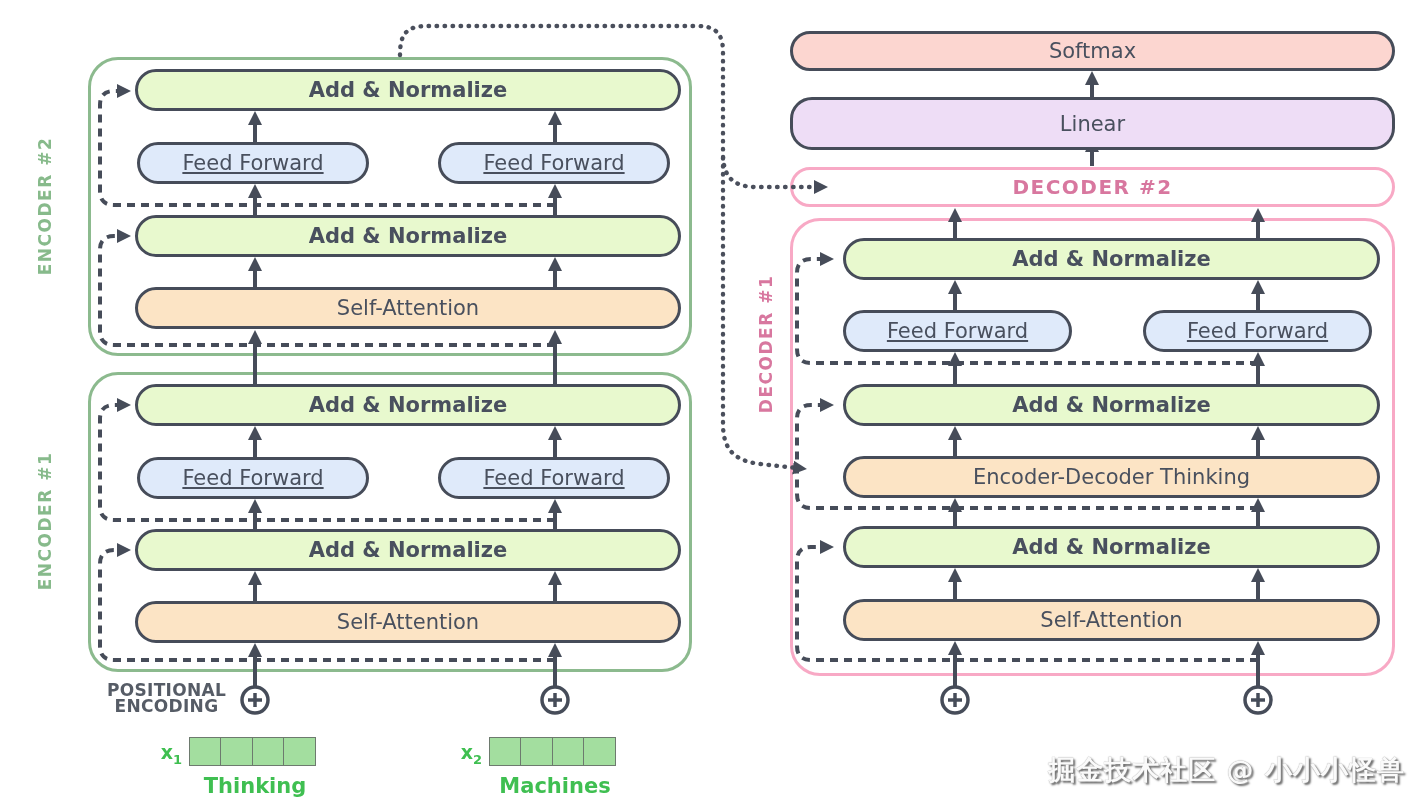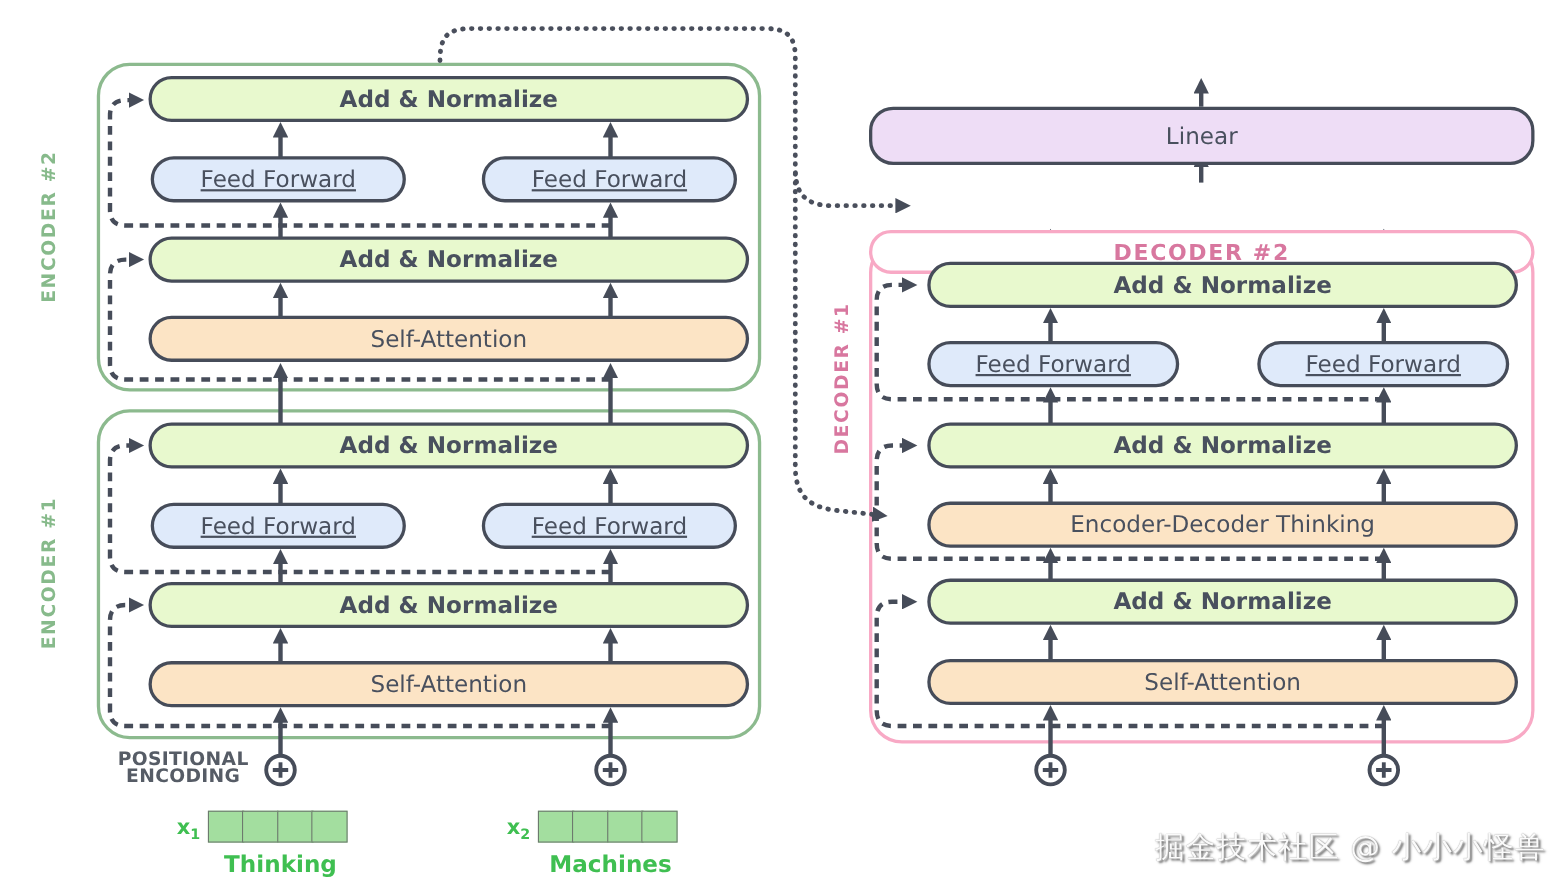--- a/index.html
+++ b/index.html
@@ -28,21 +28,21 @@
           font-weight:600;color:#565c66;letter-spacing:0.3px;z-index:10;}
 
   .vec{position:absolute;display:flex;z-index:10;}
   .cell{width:33px;height:29px;background:#a3de9f;border:1.6px solid #6d7a6e;margin-left:-1.6px;box-sizing:border-box;}
   .cell:first-child{margin-left:0;}
 
   .xlabel{position:absolute;font-size:19px;font-weight:700;color:#3fbf51;z-index:10;text-align:right;}
   .xlabel sub{font-size:13px;}
   .word{position:absolute;width:200px;text-align:center;font-size:21px;font-weight:700;color:#3fbf51;z-index:10;}
 
-  .watermark{position:absolute;top:752px;right:10px;font-size:27px;font-weight:400;color:#fafafa;
+  .watermark{position:absolute;top:752px;right:10px;font-size:27px;font-weight:700;color:#fafafa;
              text-shadow:2px 2px 2px #6e6e6e, 0 0 1px #8a8a8a;z-index:20;letter-spacing:1px;text-align:center;}
 
   svg{position:absolute;left:0;top:0;}
   #svg-under{z-index:5;}
   #svg-over{z-index:15;pointer-events:none;}
 </style>
 </head>
 <body>
 
 <div id="canvas">
@@ -142,22 +142,23 @@
   <div class="pill fill-green" style="left:135px;top:215px;width:546px;">Add &amp; Normalize</div>
   <div class="pill fill-orange" style="left:135px;top:287px;width:546px;">Self-Attention</div>
 
   <div class="vlabel enc-label" style="left:45px;top:521px;">ENCODER #1</div>
   <div class="pill fill-green" style="left:135px;top:384px;width:546px;">Add &amp; Normalize</div>
   <div class="pill fill-blue" style="left:137px;top:457px;width:232px;">Feed Forward</div>
   <div class="pill fill-blue" style="left:438px;top:457px;width:232px;">Feed Forward</div>
   <div class="pill fill-green" style="left:135px;top:529px;width:546px;">Add &amp; Normalize</div>
   <div class="pill fill-orange" style="left:135px;top:601px;width:546px;">Self-Attention</div>
 
+  <div class="pill fill-salmon" style="left:790px;top:31px;width:605px;height:40px;">Softmax</div>
   <div class="pill fill-purple" style="left:790px;top:97px;width:605px;height:53px;">Linear</div>
-  <div class="pill pill-pink" style="left:790px;top:167px;width:605px;height:40px;margin-top:42px;">DECODER #2</div>
+  <div class="pill pill-pink" style="left:790px;top:167px;width:605px;height:40px;">DECODER #2</div>
 
   <div class="vlabel dec-label" style="left:766px;top:344px;">DECODER #1</div>
   <div class="pill fill-green" style="left:843px;top:238px;width:537px;">Add &amp; Normalize</div>
   <div class="pill fill-blue" style="left:843px;top:310px;width:229px;">Feed Forward</div>
   <div class="pill fill-blue" style="left:1143px;top:310px;width:229px;">Feed Forward</div>
   <div class="pill fill-green" style="left:843px;top:384px;width:537px;">Add &amp; Normalize</div>
   <div class="pill fill-orange" style="left:843px;top:456px;width:537px;">Encoder-Decoder Thinking</div>
   <div class="pill fill-green" style="left:843px;top:526px;width:537px;">Add &amp; Normalize</div>
   <div class="pill fill-orange" style="left:843px;top:599px;width:537px;">Self-Attention</div>
 

